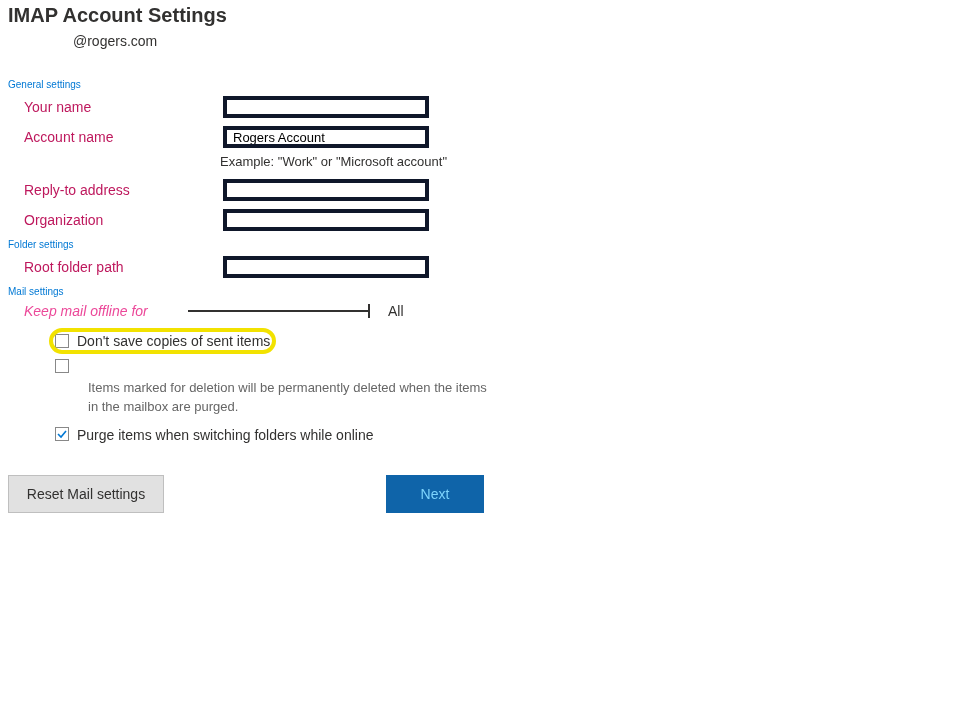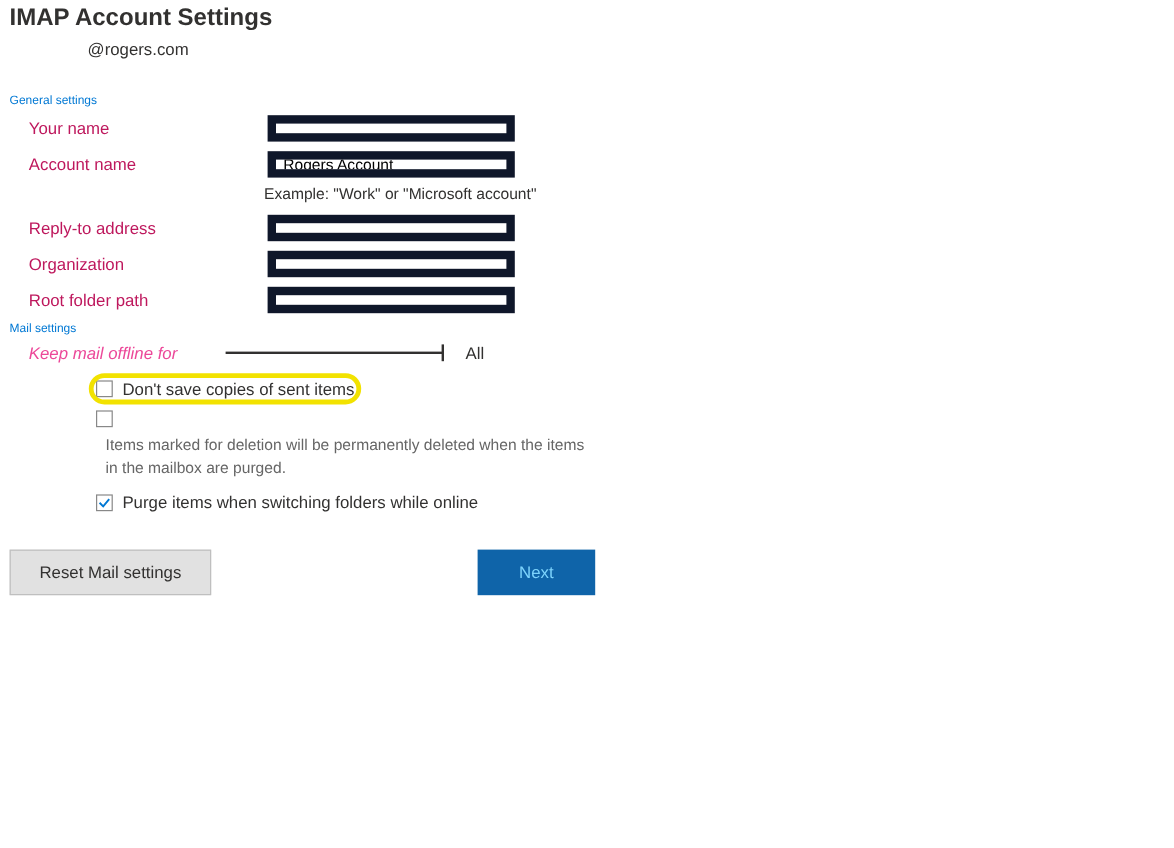--- a/index.html
+++ b/index.html
@@ -40,21 +40,21 @@
     }
     .field-label {
       width: 215px;
       padding-left: 16px;
       font-size: 14px;
       color: #be185d;
     }
     .text-input {
       width: 206px;
       height: 22px;
-      border: 7px solid #0f172a;
+      border: 4px solid #0f172a;
       padding: 2px 6px;
       font-size: 13px;
       font-family: "Segoe UI", Tahoma, sans-serif;
       outline: none;
     }
     .example-text {
       margin-left: 212px;
       font-size: 13px;
       color: #323130;
       margin-bottom: 10px;
@@ -90,22 +90,22 @@
       width: 2px;
       height: 14px;
       background: #323130;
     }
     .slider-value {
       margin-left: 18px;
       font-size: 14px;
     }
     .checkbox-row {
       display: flex;
-      align-items: flex-end;
-      margin-left: 72px;
+      align-items: flex-start;
+      margin-left: 47px;
       margin-bottom: 10px;
       position: relative;
     }
     .checkbox {
       width: 14px;
       height: 14px;
       border: 1px solid #888888;
       background: #ffffff;
       display: inline-flex;
       align-items: center;
@@ -160,21 +160,21 @@
       display: inline-flex;
       align-items: center;
       justify-content: center;
       cursor: pointer;
       border: none;
     }
     .btn-secondary {
       background: #e1e1e1;
       border: 1px solid #bfbfbf;
       color: #323130;
-      width: 168px;
+      width: 156px;
     }
     .btn-primary {
       background: #0f64a9;
       color: #7dd3fc;
       width: 98px;
     }
     .section-block {
       margin-bottom: 4px;
     }
   </style>
@@ -203,20 +203,21 @@
     <input type="text" class="text-input" value="" style="">
   </div>
 
   <div class="field-row">
     <div class="field-label">Organization</div>
     <input type="text" class="text-input" value="" style="">
   </div>
 </div>
 
 <div class="section-block">
+  <div class="section-title">Folder settings</div>
 
   <div class="field-row">
     <div class="field-label">Root folder path</div>
     <input type="text" class="text-input" value="" style="">
   </div>
 </div>
 
 <div class="section-block">
   <div class="section-title">Mail settings</div>
 

